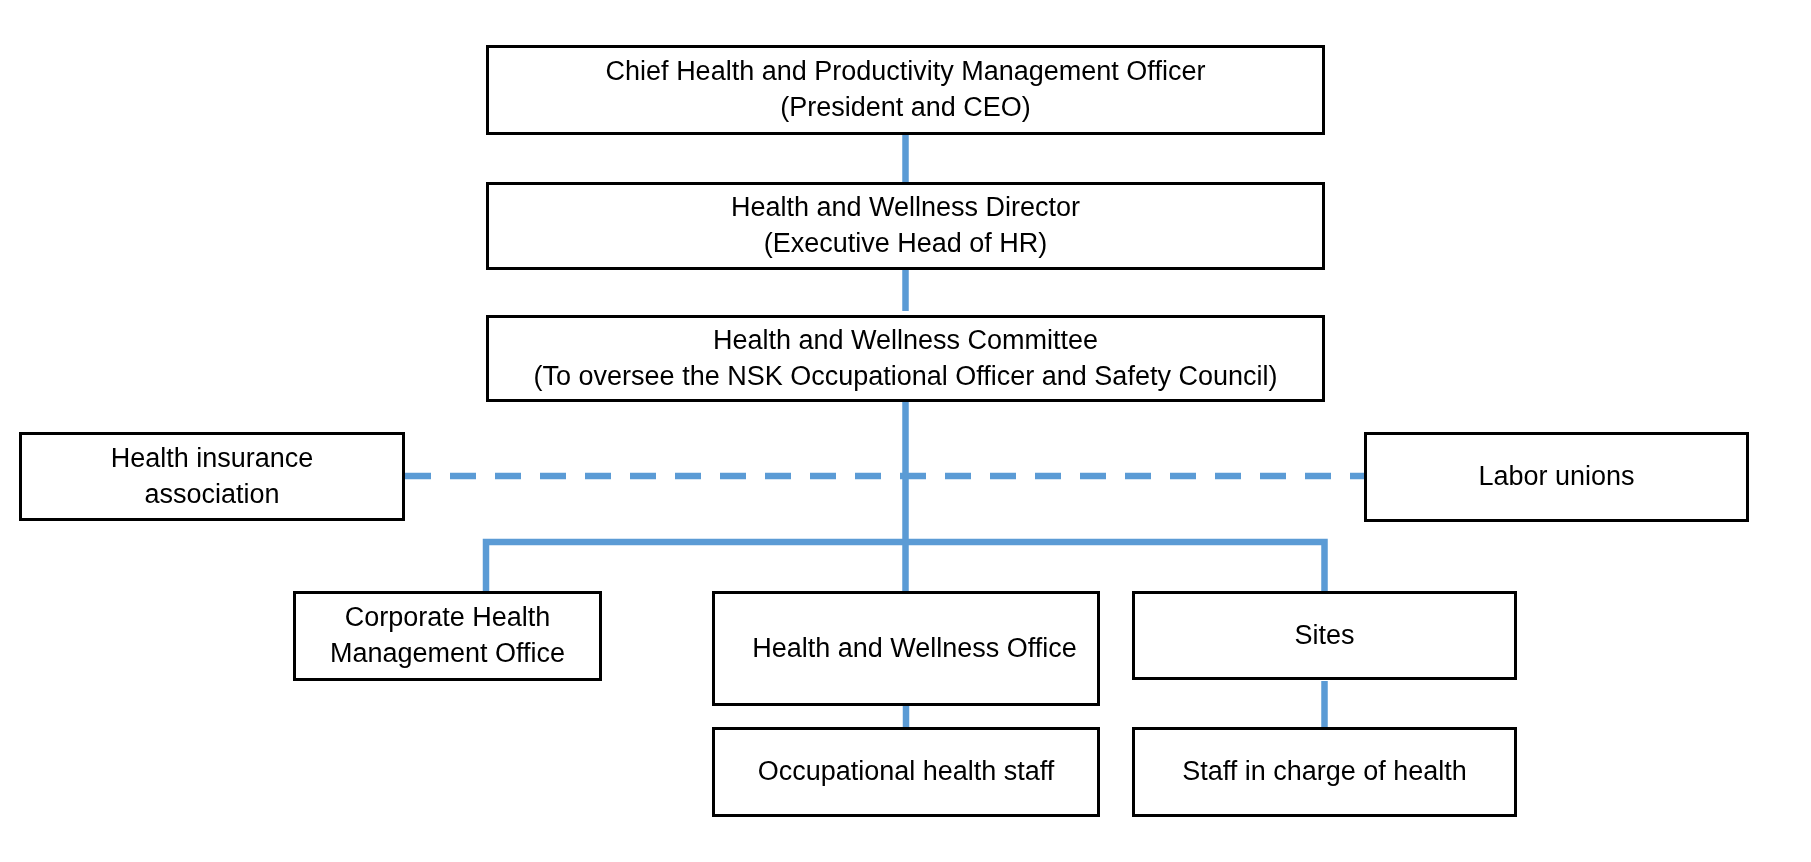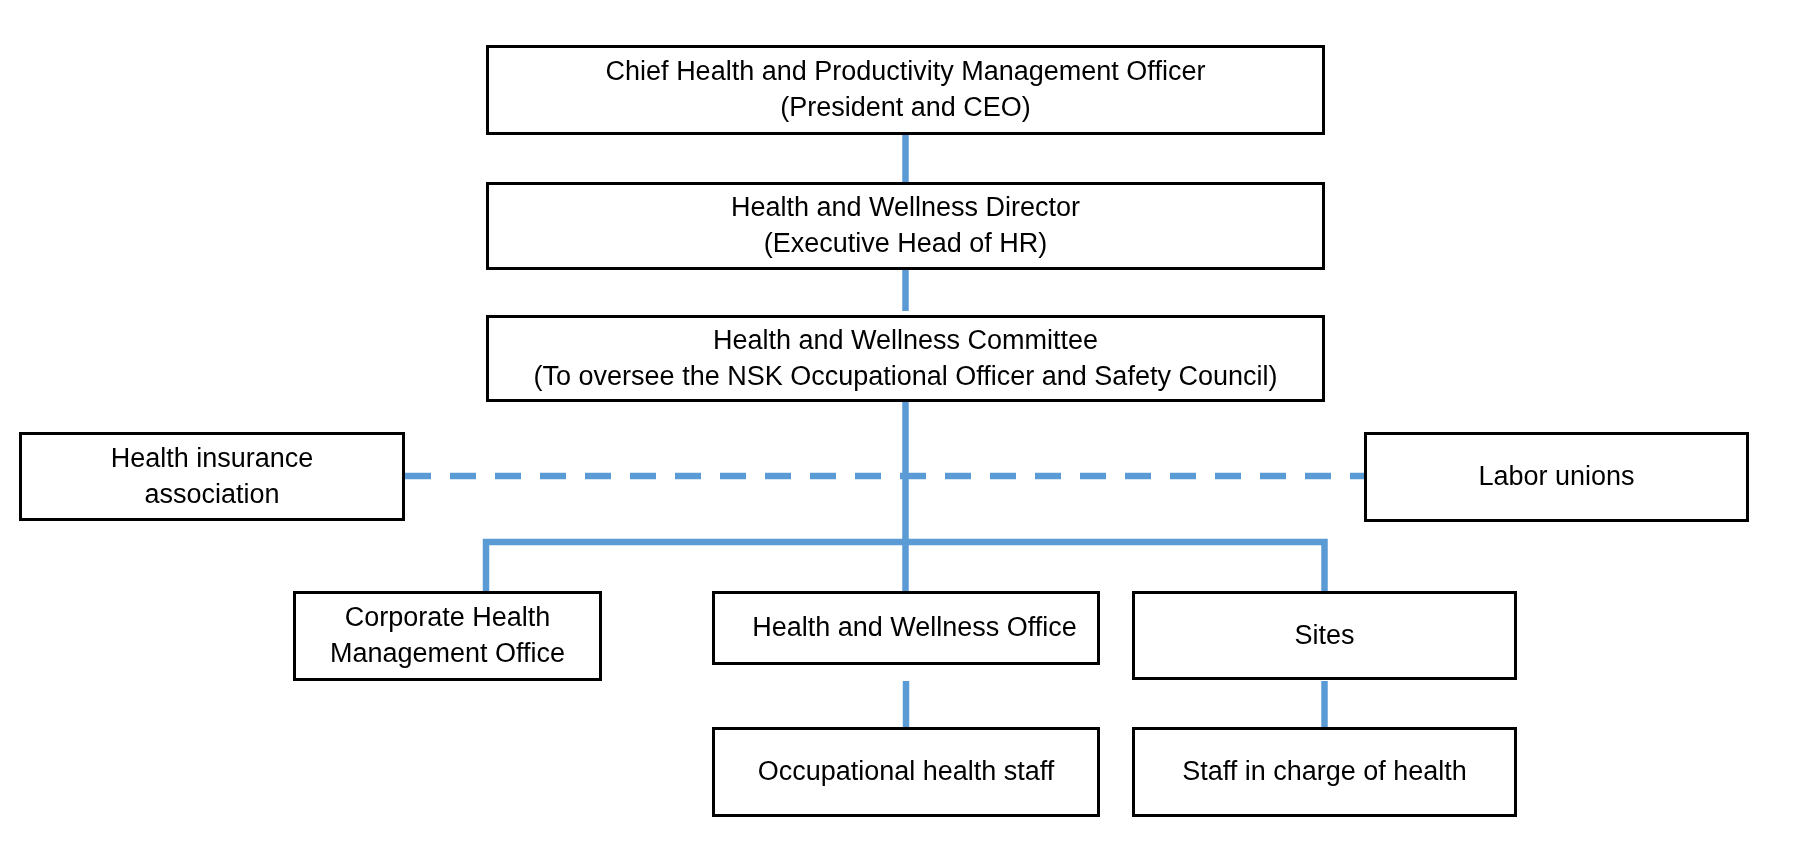--- a/index.html
+++ b/index.html
@@ -87,21 +87,21 @@
 
   <div class="node" style="left:1364px; top:432px; width:385px; height:90px;">
     <div class="line">Labor unions</div>
   </div>
 
   <div class="node" style="left:293px; top:591px; width:309px; height:90px;">
     <div class="line">Corporate Health</div>
     <div class="line">Management Office</div>
   </div>
 
-  <div class="node" style="left:712px; top:591px; width:388px; height:74px;padding-left:17px;">
+  <div class="node" style="left:712px; top:591px; width:388px; height:115px;padding-left:17px;">
     <div class="line">Health and Wellness Office</div>
   </div>
 
   <div class="node" style="left:712px; top:727px; width:388px; height:90px;">
     <div class="line">Occupational health staff</div>
   </div>
 
   <div class="node" style="left:1132px; top:591px; width:385px; height:89px;">
     <div class="line">Sites</div>
   </div>

